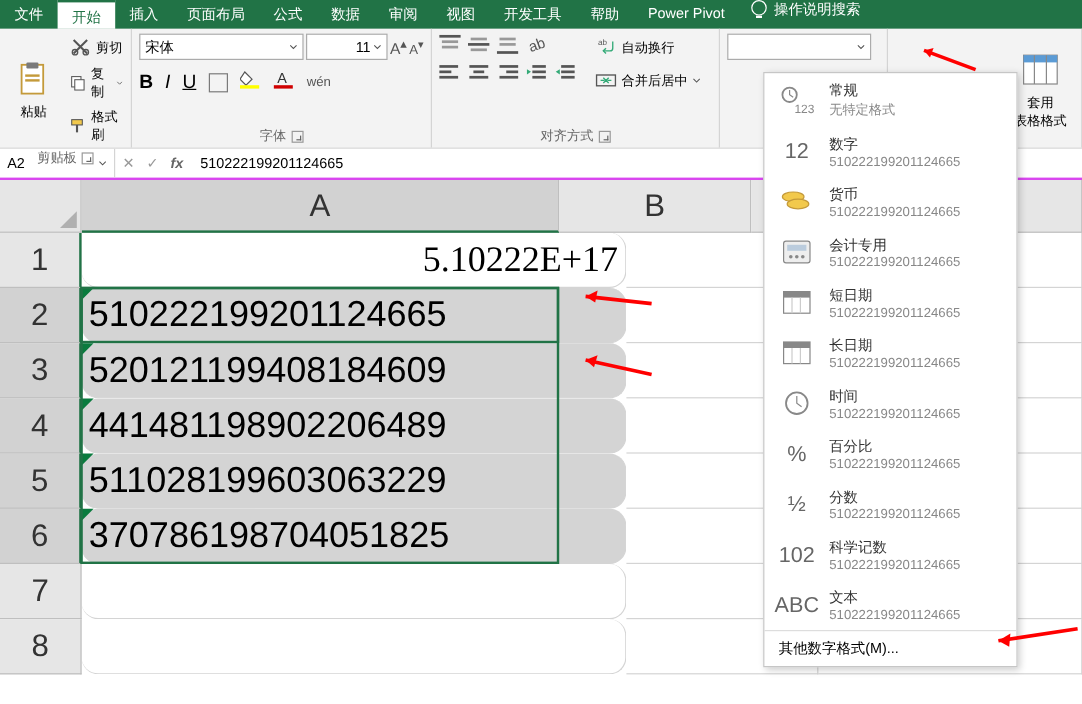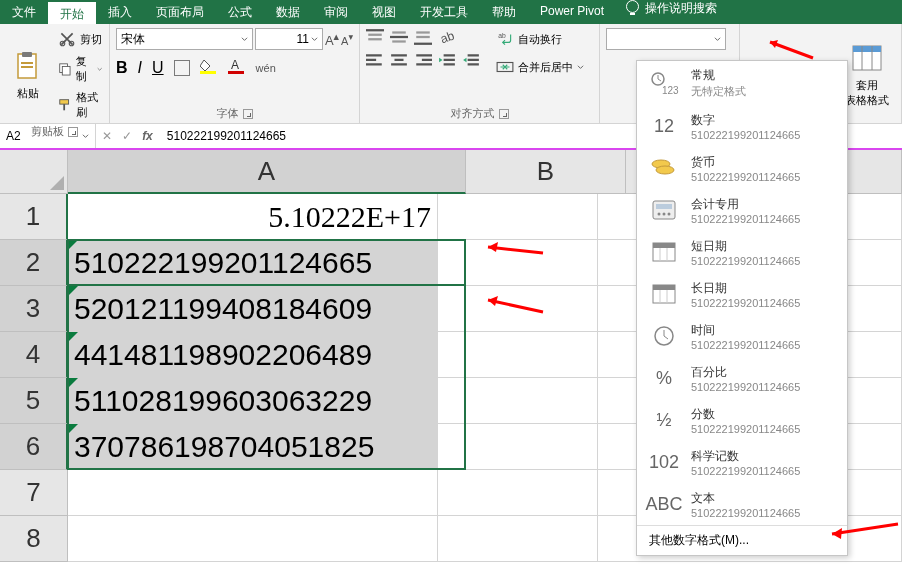--- a/index.html
+++ b/index.html
@@ -55,21 +55,21 @@
   .cols { flex: 1; display: flex; flex-direction: column; }
   .col-headers { display: flex; height: 44px; }
   .col-header { background: #e6e6e6; border-right: 1px solid #bfbfbf; border-bottom: 2px solid #217346; display: flex; align-items: center; justify-content: center; font-size: 26px; color: #333; }
   .col-a { width: 398px; background: #d2d2d2; }
   .col-b { width: 160px; border-bottom: 1px solid #bfbfbf; }
   .col-rest { flex: 1; border-bottom: 1px solid #bfbfbf; }
   
   .cells { position: relative; }
   .cell-row { display: flex; height: 46px; }
   .cell { border-right: 1px solid #d4d4d4; border-bottom: 1px solid #d4d4d4; font-size: 30px; font-family: "SimSun", serif; padding: 2px 6px; display: flex; align-items: center; position: relative; }
-  .cell.a { width: 370px; }
+  .cell.a { width: 454px; border-radius: 14px; }
   .cell.b { width: 160px; }
   .cell.rest { flex: 1; }
   .cell.right { justify-content: flex-end; }
   .cell.sel { background: #d4d4d4; }
   .green-tri { position: absolute; top: 0; left: 0; border-top: 10px solid #0a7b3e; border-right: 10px solid transparent; }
   
   .selection-border { position: absolute; border: 2px solid #217346; pointer-events: none; }
   .active-cell { position: absolute; border: 2px solid #217346; background: #fff; pointer-events: none; }
   
   

